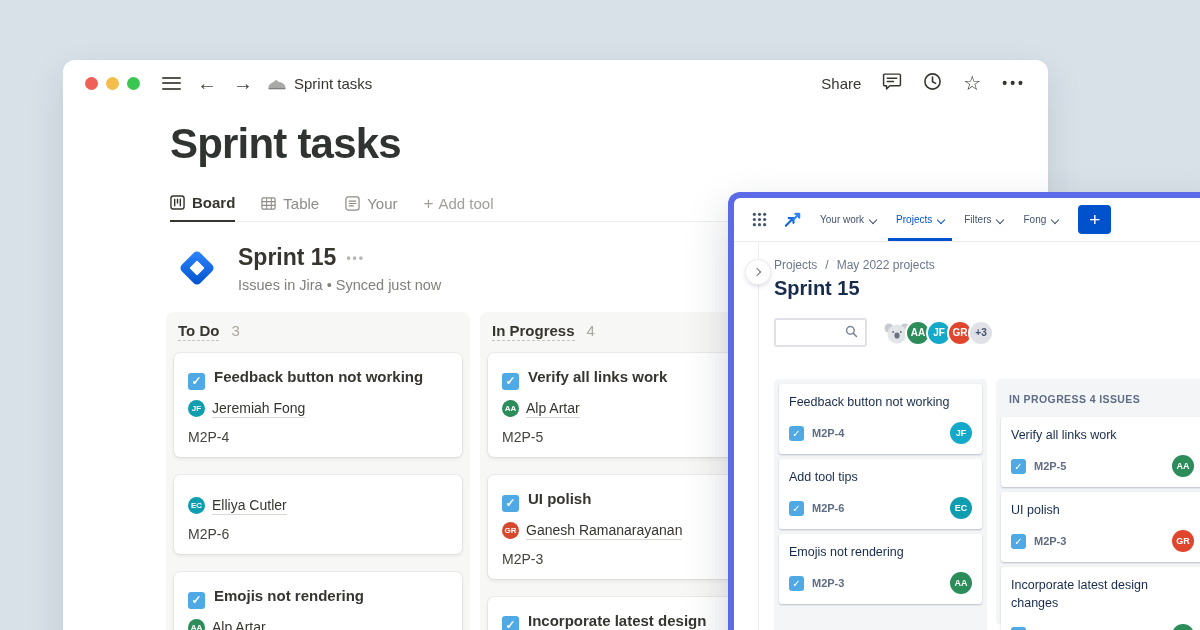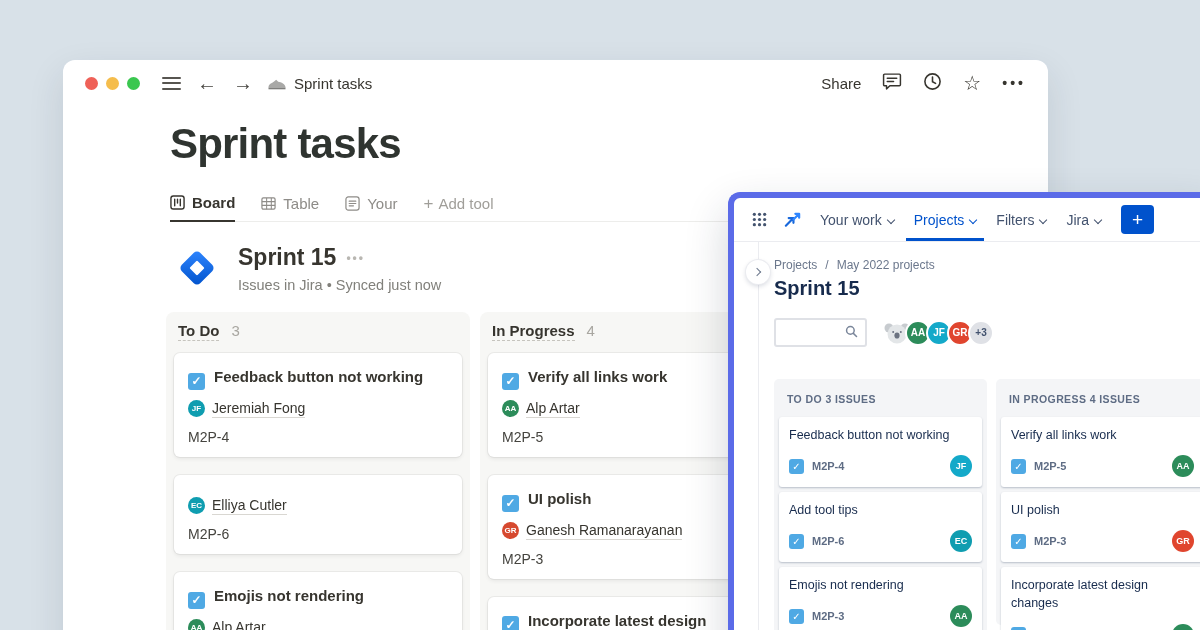--- a/index.html
+++ b/index.html
@@ -52,21 +52,21 @@
            display:flex;align-items:center;justify-content:center;flex:none}
   .nperson-name{font-size:14px;color:#37352f;border-bottom:1px solid #d9d7d2;padding-bottom:1px}
   .nkey{margin-top:11px;font-size:14px;color:#45443f}
 
   
   .jwin{position:absolute;left:728px;top:192px;width:488px;height:470px;background:#fff;
         border:6px solid #5b6be8;border-right:none;border-radius:12px 0 0 0;
         box-shadow:0 18px 44px rgba(30,41,59,.20);z-index:2}
   .jnav{display:flex;align-items:stretch;height:44px;padding-left:12px;border-bottom:1px solid #ebecf0;gap:4px}
   .jnav-ic{display:flex;align-items:center;padding:0 6px}
-  .jnav-item{font-size:14px;color:#42526e;font-weight:500;display:flex;align-items:center;padding:0 8px;cursor:pointer}
+  .jnav-item{font-size:10px;color:#42526e;font-weight:500;display:flex;align-items:center;padding:0 8px;cursor:pointer}
   .jnav-item.active{color:#0052cc;border-bottom:3px solid #0052cc;padding-top:3px}
   .chev{display:inline-block;width:6px;height:6px;border-right:1.6px solid currentColor;
         border-bottom:1.6px solid currentColor;transform:rotate(45deg);margin-left:6px;vertical-align:2px}
   .jcreate{width:33px;height:29px;background:#0052cc;color:#fff;border-radius:4px;font-size:19px;font-weight:500;
            display:flex;align-items:center;justify-content:center;align-self:center;margin-left:8px;cursor:pointer}
 
   .jrail{position:absolute;left:24px;top:44px;bottom:0;width:1px;background:#ebecf0}
   .jrail-btn{position:absolute;left:12px;top:62px;width:24px;height:24px;border-radius:50%;background:#fff;
              box-shadow:0 0 0 1px #ebecf0,0 2px 5px rgba(9,30,66,.18);display:flex;align-items:center;
              justify-content:center;z-index:3;cursor:pointer;color:#6b778c}
@@ -286,21 +286,21 @@
         </span>
       <span class="jnav-item active">
           <span>Projects</span>
           <i class="chev"></i>
         </span>
       <span class="jnav-item">
           <span>Filters</span>
           <i class="chev"></i>
         </span>
       <span class="jnav-item">
-          <span>Jira</span>
+          <span>Fong</span>
           <i class="chev"></i>
         </span>
       <span class="jcreate" style="background: rgb(0, 82, 204);">+</span>
     </div>
 
     <div class="jrail"></div>
     <div class="jrail-btn">
         <i class="chev-r"></i>
       </div>
 
@@ -335,21 +335,20 @@
           <span class="javatar" style="background: rgb(44, 140, 90);">AA</span>
           <span class="javatar" style="background: rgb(20, 169, 201);">JF</span>
           <span class="javatar" style="background: rgb(224, 69, 46);">GR</span>
           <span class="javatar plus">+3</span>
         </div>
       </div>
 
       <div class="jboard">
 
         <div class="jcol c1">
-          <div class="jcol-header">TO DO 3 ISSUES</div>
           <div class="jcard">
             <div class="jcard-title">Feedback button not working</div>
             <div class="jcard-bottom">
               <span class="jcheck" style="background: rgb(79, 169, 228);">✓</span>
               <span class="jkey">M2P-4</span>
               <span class="javatar-sm" style="background: rgb(20, 169, 201);">JF</span>
             </div>
           </div>
           <div class="jcard">
             <div class="jcard-title">Add tool tips</div>

